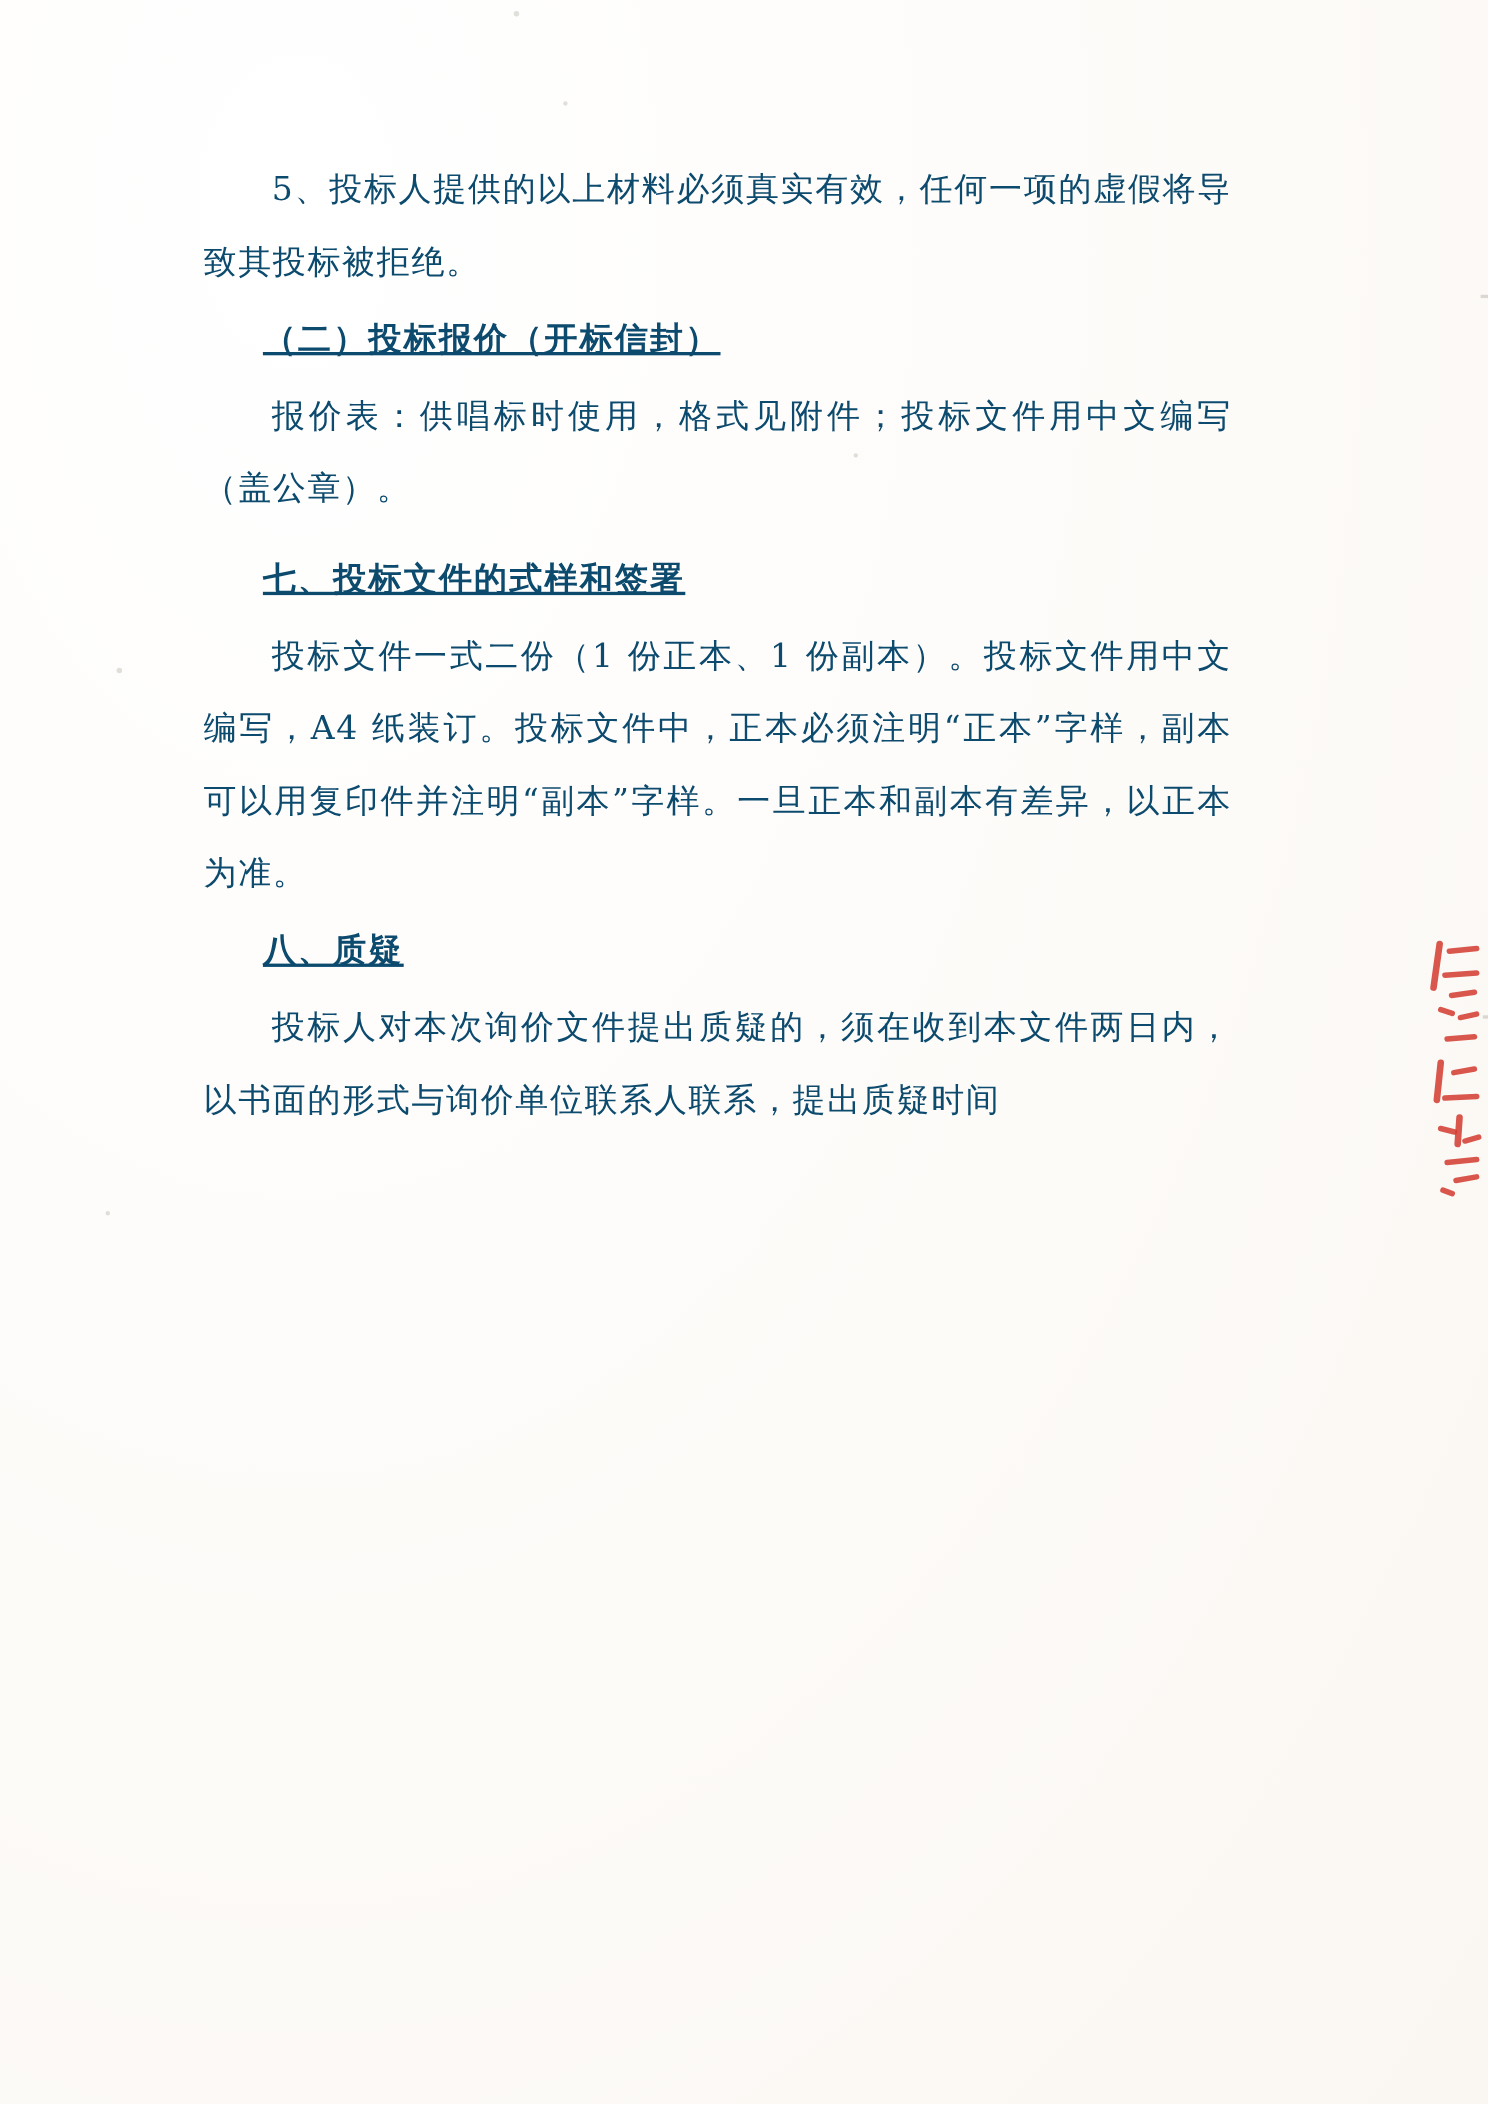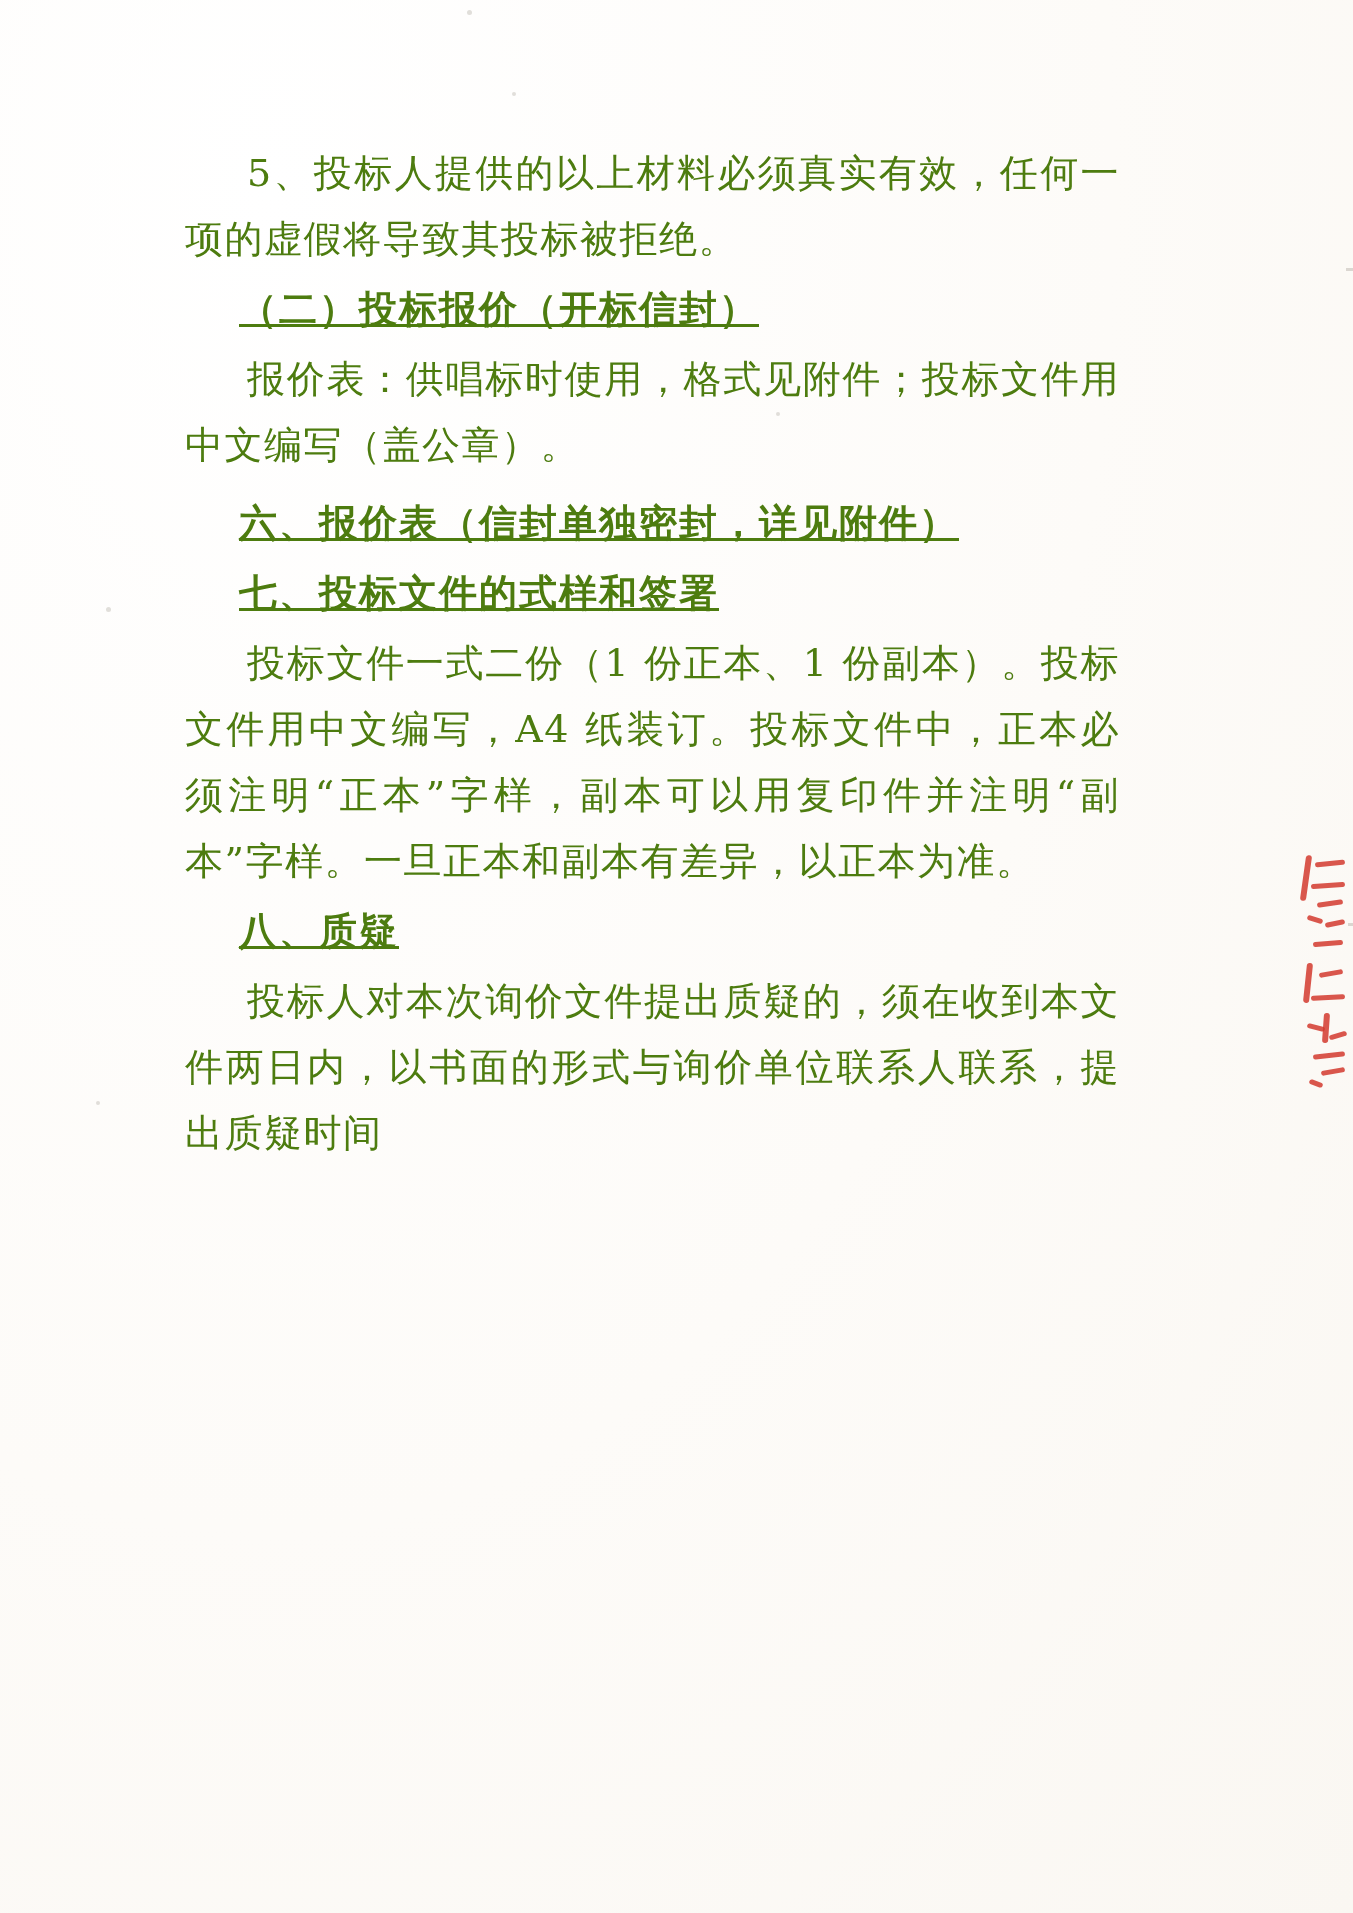--- a/index.html
+++ b/index.html
@@ -28,22 +28,22 @@
     opacity: .55;
   }
   .page-body {
     position: absolute;
     left: 185px;
     top: 140px;
     width: 935px;
   }
   p {
     margin: 0;
-    color: #4d7c0f;
-    font-size: 38px;
+    color: #0c4a6e;
+    font-size: 30px;
     line-height: 66px;
     letter-spacing: 1.5px;
     text-align: justify;
     text-justify: inter-character;
   }
   p.indent {
     text-indent: 62px;
   }
   p.heading {
     font-weight: bold;
@@ -93,21 +93,20 @@
 <div class="page-body">
 
   <p class="indent block">5、投标人提供的以上材料必须真实有效，任何一项的虚假将导致其投标被拒绝。</p>
   <div class="spacer-sm"></div>
   <p class="heading">（二）投标报价（开标信封）</p>
   <div class="spacer-sm"></div>
   <p class="indent block">报价表：供唱标时使用，格式见附件；投标文件用中文编写（盖公章）。</p>
   <div class="spacer-sm"></div>
   <div class="spacer-sm"></div>
   <div class="spacer-sm"></div>
-  <p class="heading">六、报价表（信封单独密封，详见附件）</p>
   <div class="spacer-sm"></div>
   <p class="heading">七、投标文件的式样和签署</p>
   <div class="spacer-sm"></div>
   <p class="indent block">投标文件一式二份（1 份正本、1 份副本）。投标文件用中文编写，A4 纸装订。投标文件中，正本必须注明“正本”字样，副本可以用复印件并注明“副本”字样。一旦正本和副本有差异，以正本为准。</p>
   <div class="spacer-sm"></div>
   <p class="heading">八、质疑</p>
   <div class="spacer-sm"></div>
   <p class="indent block">投标人对本次询价文件提出质疑的，须在收到本文件两日内，以书面的形式与询价单位联系人联系，提出质疑时间</p>
 
 </div>

